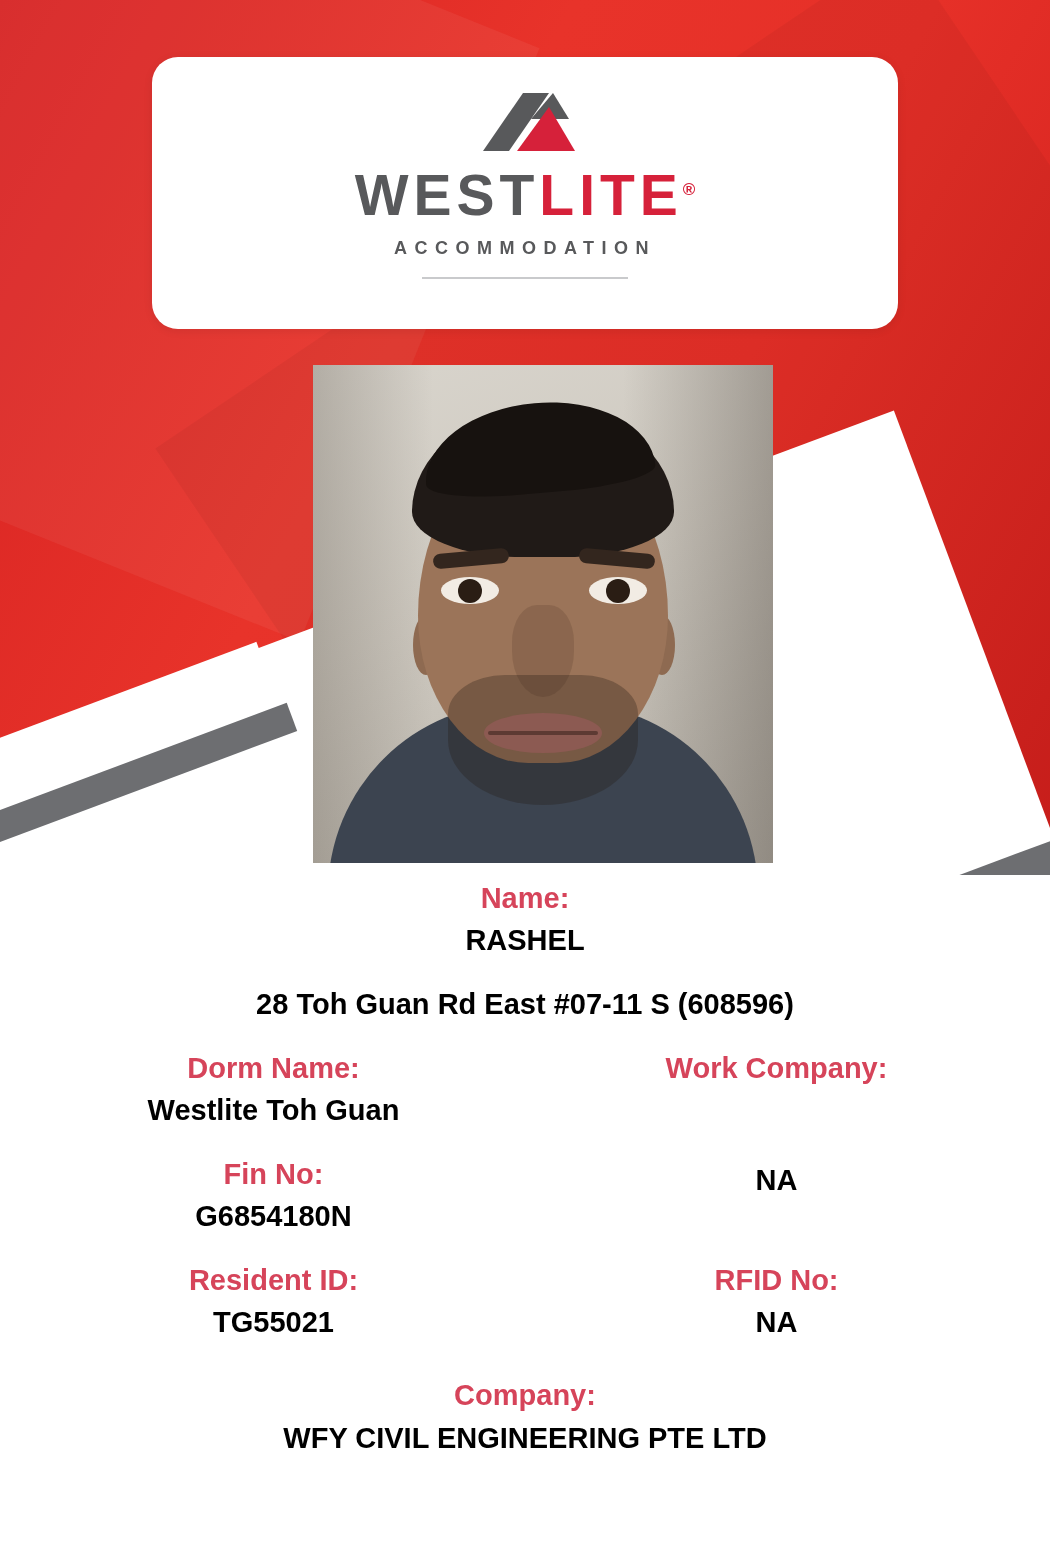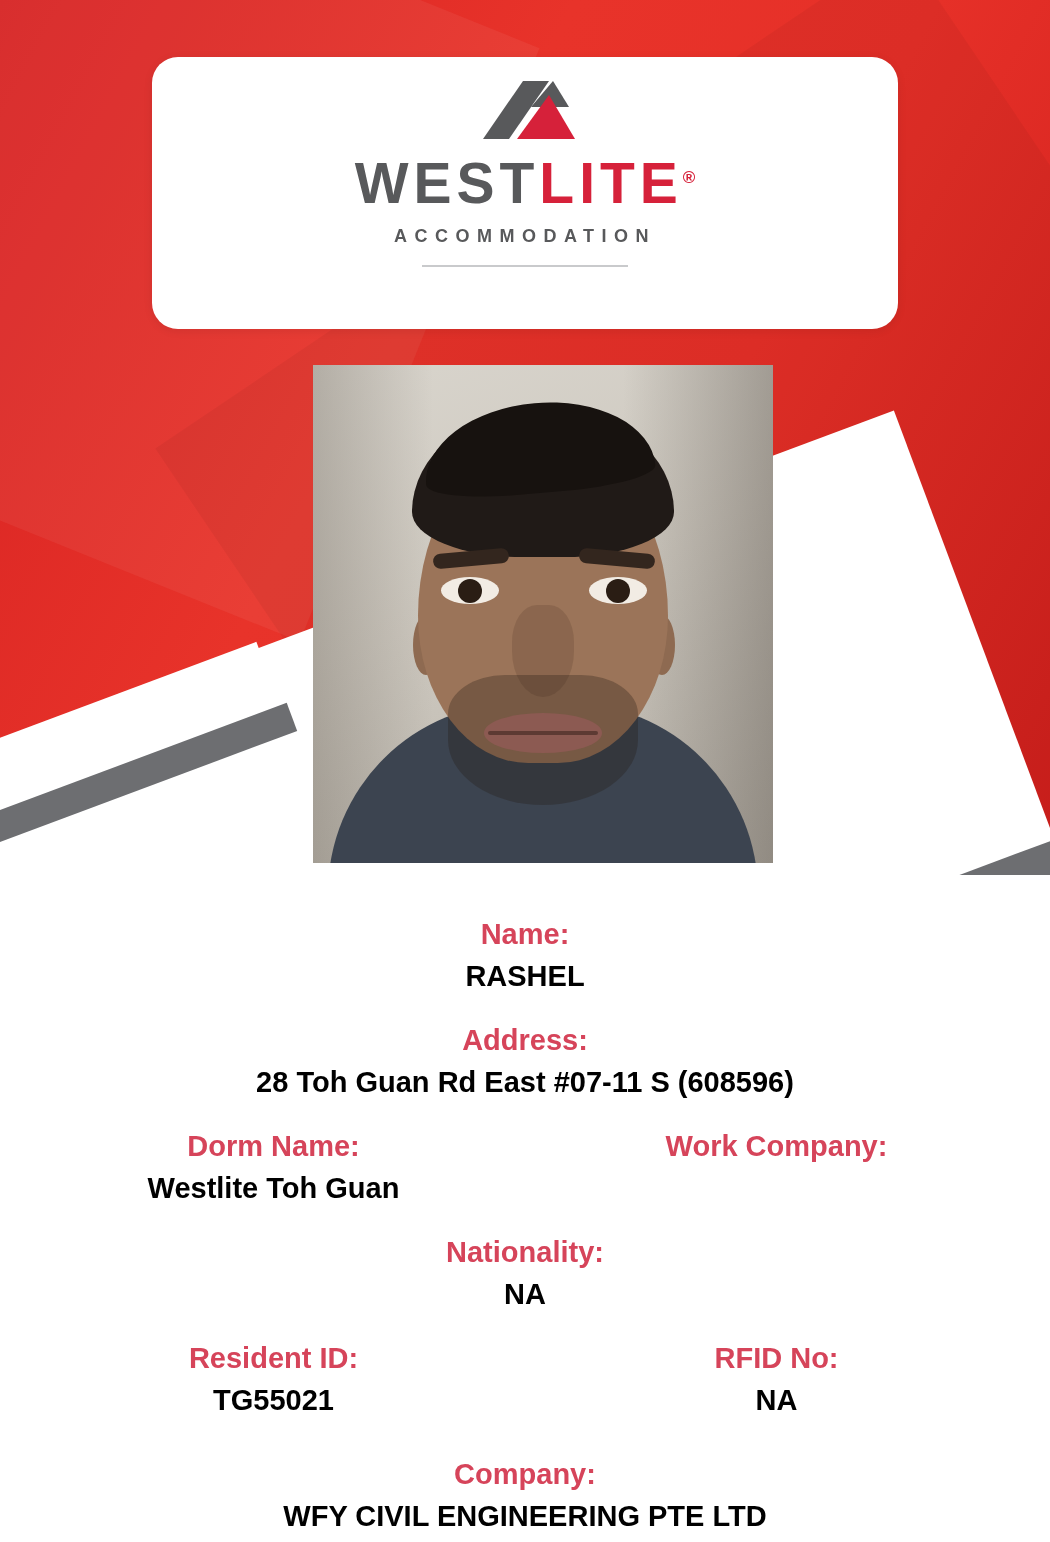--- a/index.html
+++ b/index.html
@@ -99,21 +99,21 @@
     top: 57px;
     width: 746px;
     height: 272px;
     background: #ffffff;
     border-radius: 26px;
     box-shadow: 0 2px 10px rgba(0,0,0,0.08);
     display: flex;
     flex-direction: column;
     align-items: center;
     justify-content: flex-start;
-    padding-top: 20px;
+    padding-top: 32px;
     box-sizing: border-box;
   }
   .logo-mark {
     width: 160px;
     height: 62px;
     position: relative;
     margin-bottom: 16px;
   }
   .logo-wordmark {
     font-size: 57px;
@@ -278,21 +278,20 @@
 
   
   .details {
     position: absolute;
     left: 0;
     top: 880px;
     width: 1050px;
     padding: 0 40px;
     box-sizing: border-box;
     text-align: center;
-    margin-top: 36px;
   }
   .field-label {
     color: #d6445a;
     font-size: 29px;
     font-weight: bold;
     line-height: 1.25;
   }
   .field-value {
     color: #000000;
     font-size: 29px;
@@ -369,37 +368,39 @@
 </div>
 
 <div class="details">
 
   <div class="block-full">
     <div class="field-label">Name:</div>
     <div class="field-value">RASHEL</div>
   </div>
 
   <div class="block-full">
-    <div class="field-label">Address:</div>
     <div class="field-value">28 Toh Guan Rd East #07-11 S (608596)</div>
   </div>
 
   <div class="two-col">
     <div>
       <div class="field-label">Dorm Name:</div>
       <div class="field-value">Westlite Toh Guan</div>
     </div>
     <div>
       <div class="field-label">Work Company:</div>
     </div>
   </div>
 
   <div class="two-col">
     <div>
-      <div class="field-label">Nationality:</div>
+      <div class="field-label">Fin No:</div>
+      <div class="field-value">G6854180N</div>
+    </div>
+    <div>
       <div class="field-value">NA</div>
     </div>
   </div>
 
   <div class="two-col">
     <div>
       <div class="field-label">Resident ID:</div>
       <div class="field-value">TG55021</div>
     </div>
     <div>

